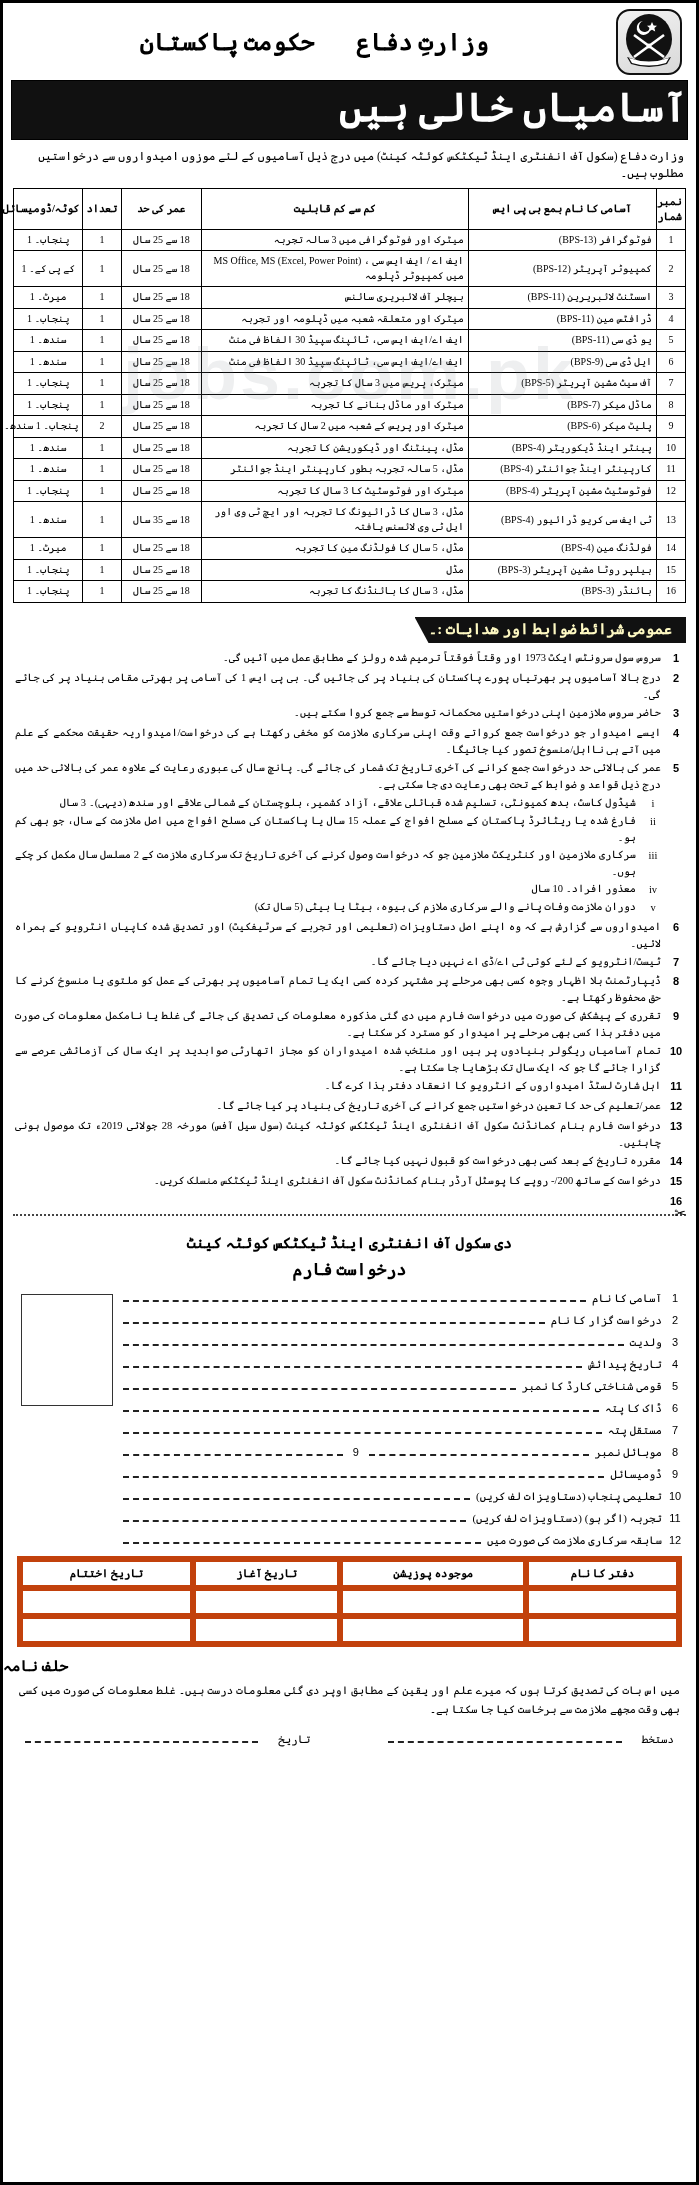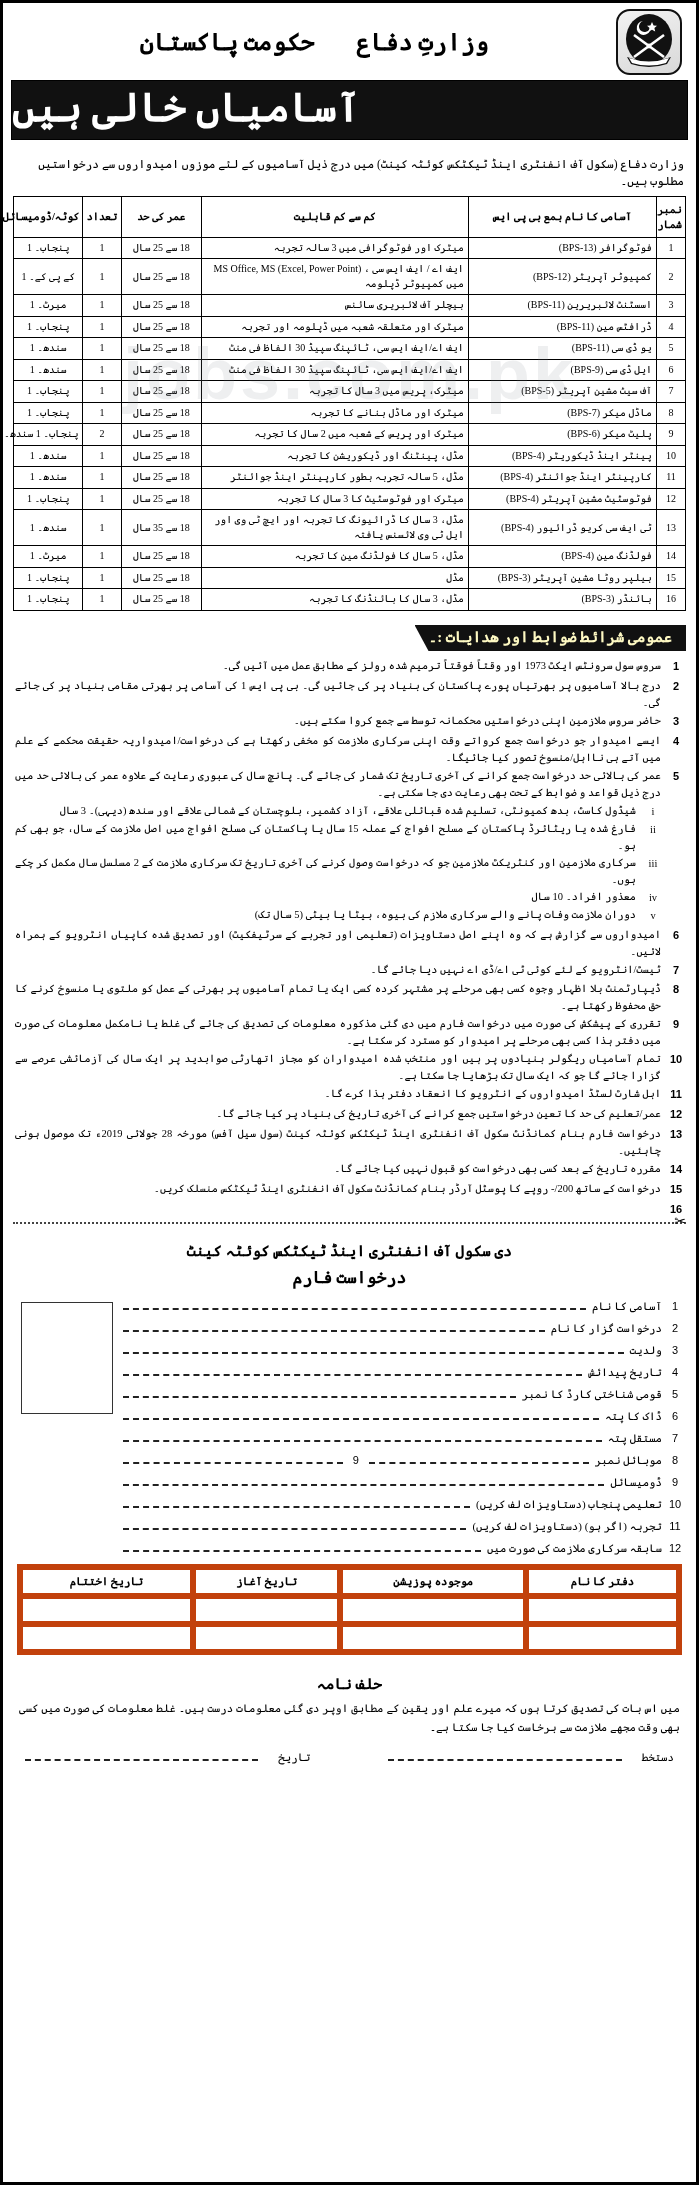--- a/index.html
+++ b/index.html
@@ -40,24 +40,24 @@
     width: 66px; height: 66px;
     border: 2px solid #111;
     border-radius: 14px;
     background: linear-gradient(160deg,#f2f2f2,#d8d8d8);
     display: flex; align-items: center; justify-content: center;
     flex: 0 0 auto;
     margin-right: 4px;
   }
   .crest svg { display:block; }
   .banner {
-    margin: 3px 8px 12px 8px;
+    margin: 3px 8px 4px 8px;
     background: #111;
     color: #fff;
-    text-align: left;
+    text-align: right;
     padding: 6px 0 10px 0;
     font-size: 40px;
     font-weight: bold;
     line-height: 1.05;
     border: 1px solid #000;
   }
   .intro {
     font-size: 11.5px;
     padding: 4px 12px 5px 12px;
     text-align: right;
@@ -228,24 +228,24 @@
     border-collapse: collapse;
     font-size: 11px;
   }
   table.exp th, table.exp td {
     border: 6px solid #c2410c;
     padding: 5px 4px;
   }
   table.exp td { height: 24px; }
   
   .aff-title {
-    text-align: center;
+    text-align: left;
     font-size: 15px;
     font-weight: bold;
-    margin: 20px 0 6px 0;
+    margin: 10px 0 6px 0;
   }
   .aff-text {
     font-size: 11px;
     margin: 0 16px;
     text-align: justify;
     line-height: 1.7;
   }
   .aff-sign {
     display: flex;
     justify-content: space-between;

